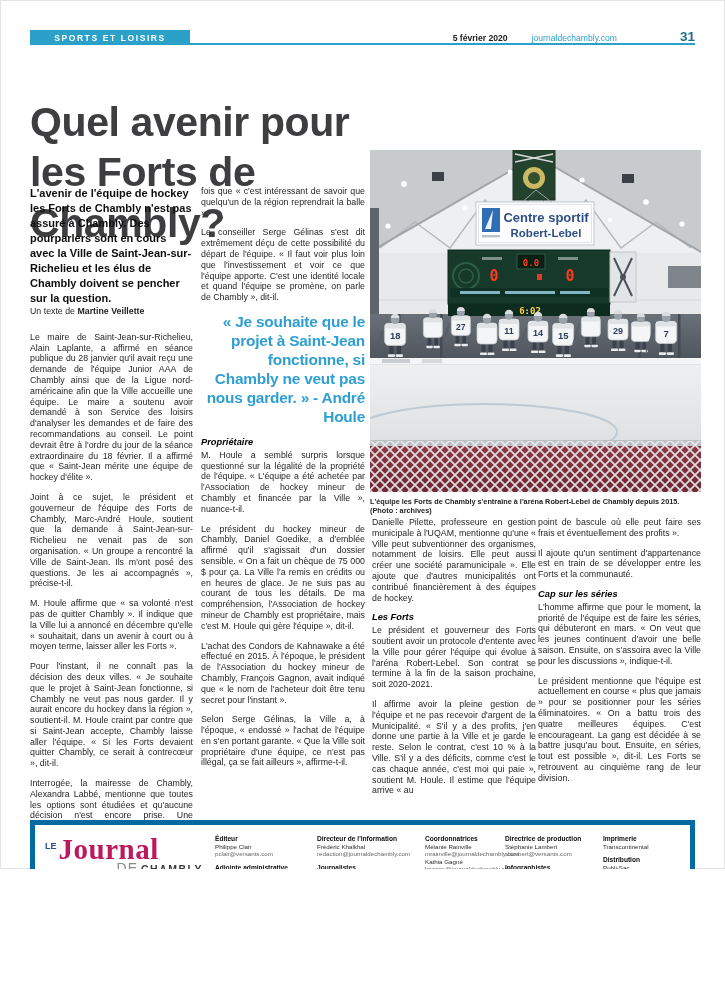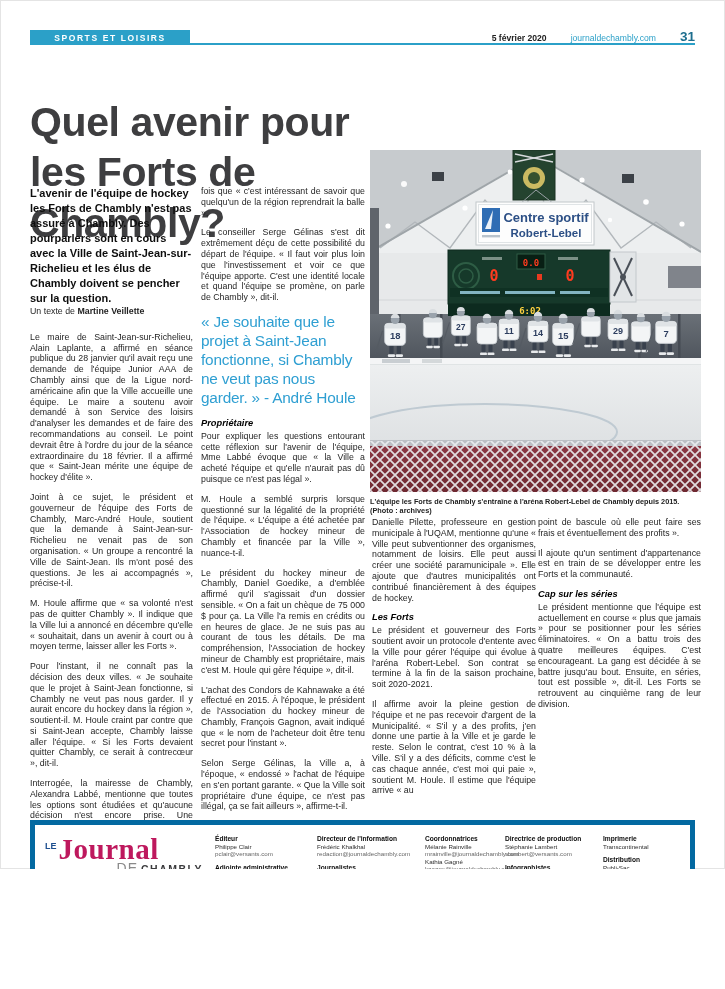--- a/index.html
+++ b/index.html
@@ -7,40 +7,40 @@
         font-family:"Liberation Sans",sans-serif;color:#1e1e1e;
         box-shadow:inset 0 0 0 1px #e4e4e4;}
   
   .kicker{position:absolute;left:30px;top:30px;width:160px;height:15px;background:#2ba0c8;
           color:#fff;font-size:8.5px;font-weight:bold;letter-spacing:1.6px;
           display:flex;align-items:center;justify-content:center;}
   .header-rule{position:absolute;left:30px;width:665px;top:43px;height:2px;background:#2ba0c8;}
   .header-right{position:absolute;right:30px;top:29px;display:flex;gap:24px;align-items:baseline;}
   .h-date{font-size:8.6px;font-weight:bold;color:#222;}
   .h-site{font-size:8.6px;color:#2ba0c8;}
-  .h-page{font-size:13.5px;font-weight:bold;color:#1d6e8e;}
+  .h-page{font-size:13.5px;font-weight:bold;color:#1d6e8e;margin-left:39px;}
   
   .title{position:absolute;left:30px;top:70px;width:335px;font-size:41px;line-height:1.22;
          font-weight:bold;color:#3e3e40;letter-spacing:-0.4px;}
   
   .photo{position:absolute;left:370px;top:150px;width:331px;height:342px;overflow:hidden;background:#d6d9db;}
   .photo svg{display:block;}
   .caption{position:absolute;left:370px;top:497px;width:331px;font-size:7.3px;font-weight:bold;color:#222;line-height:9px;}
   
   .col{position:absolute;font-size:8.8px;line-height:10.8px;color:#1f1f1f;text-align:justify;}
   .col1{left:30px;top:186px;width:163px;}
   .col2{left:201px;top:186px;width:164px;}
   .col3{left:372px;top:517px;width:164px;}
   .col4{left:538px;top:517px;width:163px;}
   .lead{font-weight:bold;font-size:11px;line-height:15px;color:#0e0e0e;text-align:left;}
   .byline{margin-bottom:15px;text-align:left;font-size:8.8px;}
   .byline b{font-weight:bold;}
   .blk{margin:0 0 9px 0;}
   .blk.subhead{font-weight:bold;font-size:9.3px;margin:1px 0 2px 0;text-align:left;color:#000;font-style:italic;}
-  .blk.quote{color:#2f9fd2;font-weight:normal;font-size:15.4px;line-height:19px;text-align:left;
+  .blk.quote{color:#2f9fd2;font-weight:bold;font-size:15.4px;line-height:19px;text-align:right;
              letter-spacing:-0.2px;margin:5px 0 11px 0;}
   
   .masthead{position:absolute;left:30px;top:820px;width:665px;height:137px;border:5px solid #0369a1;
             box-sizing:border-box;background:#fff;}
   .logo-block{position:absolute;left:10px;top:12px;width:168px;}
   .logo-row{display:flex;align-items:flex-start;}
   .logo-le{font-size:9px;font-weight:bold;color:#1d4f8f;margin:4px 2px 0 0;}
   .logo-journal{font-family:"Liberation Serif",serif;font-size:29px;font-weight:bold;color:#be185d;
                 line-height:24px;letter-spacing:0.5px;}
   .logo-sub{text-align:right;width:158px;margin-top:-2px;}
@@ -321,21 +321,20 @@
         <div class="blk p">Interrogée, la mairesse de Chambly, Alexandra Labbé, mentionne que toutes les options sont étudiées et qu'aucune décision n'est encore prise. Une rencontre entre les élus, entre autres sur le sujet, s'est déroulée le 30 janvier. Elle souligne toute-</div>
       </div>
   </div>
 
   <div class="col col2">
     <div>
         <div class="blk p">fois que « c'est intéressant de savoir que quelqu'un de la région reprendrait la balle ».</div>
         <div class="blk p">Le conseiller Serge Gélinas s'est dit extrêmement déçu de cette possibilité du départ de l'équipe. « Il faut voir plus loin que l'investissement et voir ce que l'équipe apporte. C'est une identité locale et quand l'équipe se promène, on parle de Chambly », dit-il.</div>
         <div class="blk quote">« Je souhaite que le projet à Saint-Jean fonctionne, si Chambly ne veut pas nous garder. » - André Houle</div>
         <div class="blk subhead">Propriétaire</div>
-        <div class="blk p">Pour expliquer les questions entourant cette réflexion sur l'avenir de l'équipe, Mme Labbé évoque que « la Ville a acheté l'équipe et qu'elle n'aurait pas dû puisque ce n'est pas légal ».</div>
         <div class="blk p">M. Houle a semblé surpris lorsque questionné sur la légalité de la propriété de l'équipe. « L'équipe a été achetée par l'Association de hockey mineur de Chambly et financée par la Ville », nuance-t-il.</div>
         <div class="blk p">Le président du hockey mineur de Chambly, Daniel Goedike, a d'emblée affirmé qu'il s'agissait d'un dossier sensible. « On a fait un chèque de 75 000 $ pour ça. La Ville l'a remis en crédits ou en heures de glace. Je ne suis pas au courant de tous les détails. De ma compréhension, l'Association de hockey mineur de Chambly est propriétaire, mais c'est M. Houle qui gère l'équipe », dit-il.</div>
         <div class="blk p">L'achat des Condors de Kahnawake a été effectué en 2015. À l'époque, le président de l'Association du hockey mineur de Chambly, François Gagnon, avait indiqué que « le nom de l'acheteur doit être tenu secret pour l'instant ».</div>
         <div class="blk p">Selon Serge Gélinas, la Ville a, à l'époque, « endossé » l'achat de l'équipe en s'en portant garante. « Que la Ville soit propriétaire d'une équipe, ce n'est pas illégal, ça se fait ailleurs », affirme-t-il.</div>
       </div>
   </div>
 
   <div class="col col3">
     <div>
         <div class="blk p">Danielle Pilette, professeure en gestion municipale à l'UQAM, mentionne qu'une « Ville peut subventionner des organismes, notamment de loisirs. Elle peut aussi créer une société paramunicipale ». Elle ajoute que d'autres municipalités ont contribué financièrement à des équipes de hockey.</div>
@@ -343,20 +342,21 @@
         <div class="blk p">Le président et gouverneur des Forts soutient avoir un protocole d'entente avec la Ville pour gérer l'équipe qui évolue à l'aréna Robert-Lebel. Son contrat se termine à la fin de la saison prochaine, soit 2020-2021.</div>
         <div class="blk p">Il affirme avoir la pleine gestion de l'équipe et ne pas recevoir d'argent de la Municipalité. « S'il y a des profits, j'en donne une partie à la Ville et je garde le reste. Selon le contrat, c'est 10 % à la Ville. S'il y a des déficits, comme c'est le cas chaque année, c'est moi qui paie », soutient M. Houle. Il estime que l'équipe arrive « au</div>
       </div>
   </div>
 
   <div class="col col4">
     <div>
         <div class="blk p">point de bascule où elle peut faire ses frais et éventuellement des profits ».</div>
         <div class="blk p">Il ajoute qu'un sentiment d'appartenance est en train de se développer entre les Forts et la communauté.</div>
         <div class="blk subhead">Cap sur les séries</div>
+        <div class="blk p">L'homme affirme que pour le moment, la priorité de l'équipe est de faire les séries, qui débuteront en mars. « On veut que les jeunes continuent d'avoir une belle saison. Ensuite, on s'assoira avec la Ville pour les discussions », indique-t-il.</div>
         <div class="blk p">Le président mentionne que l'équipe est actuellement en course « plus que jamais » pour se positionner pour les séries éliminatoires. « On a battu trois des quatre meilleures équipes. C'est encourageant. La gang est décidée à se battre jusqu'au bout. Ensuite, en séries, tout est possible », dit-il. Les Forts se retrouvent au cinquième rang de leur division.</div>
       </div>
   </div>
 
   <div class="masthead">
     <div class="logo-block">
       <div class="logo-row">
         <span class="logo-le">LE</span>
         <span class="logo-journal">Journal</span>
       </div>

